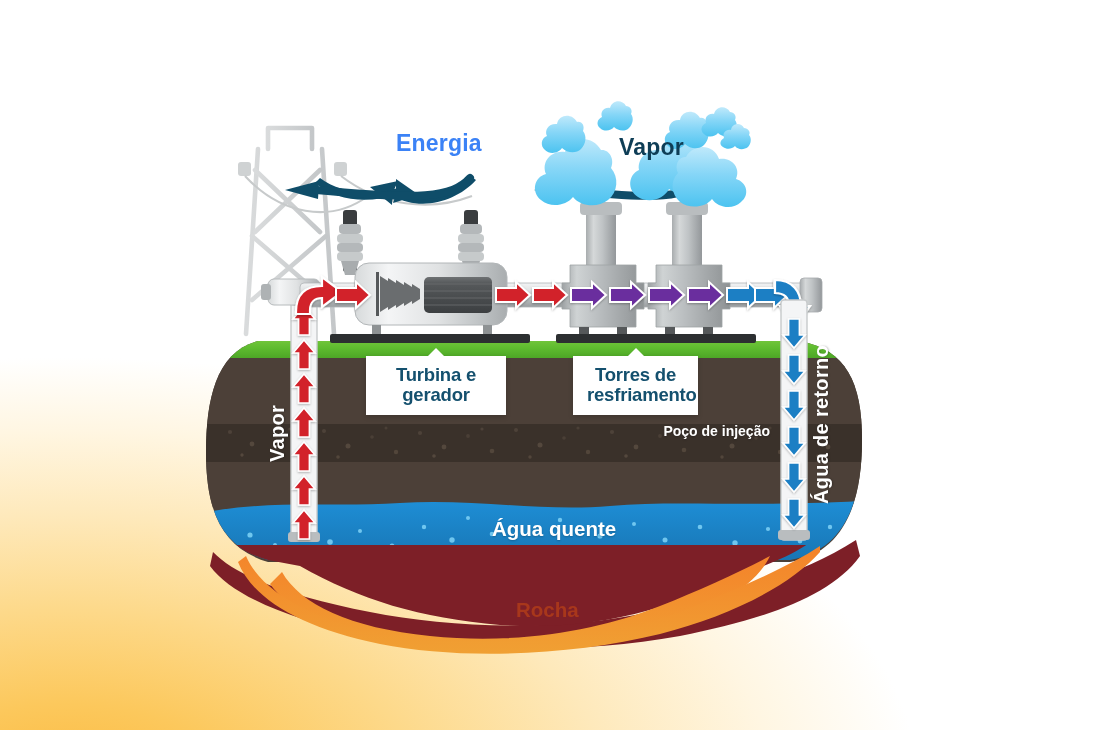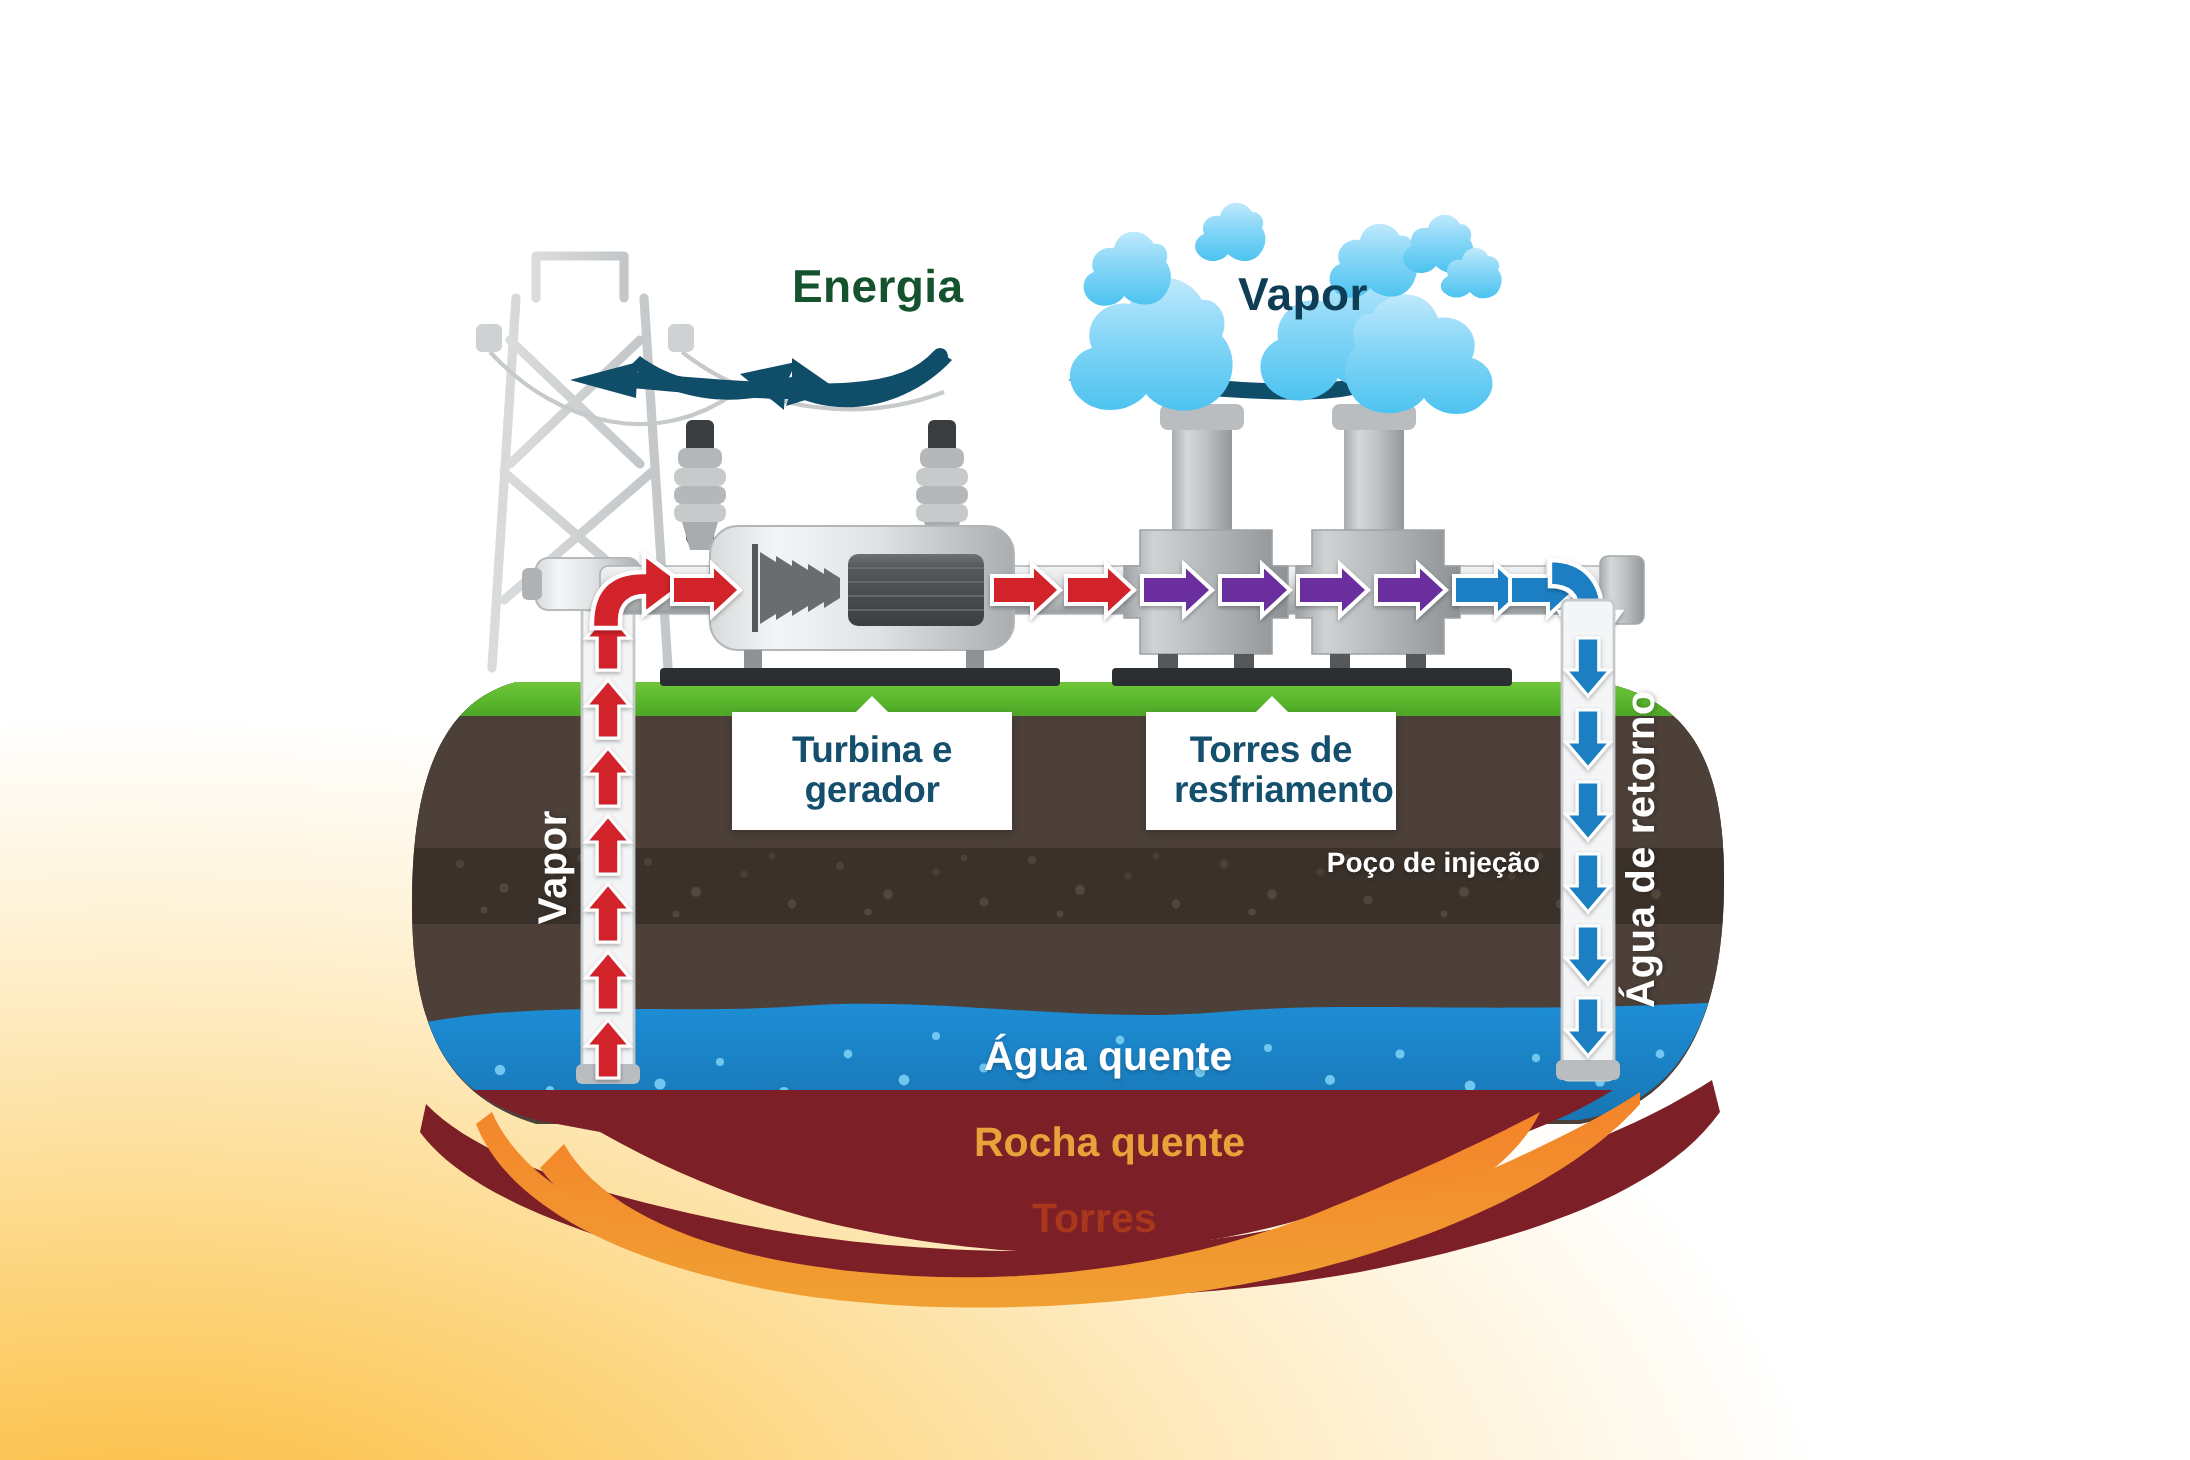--- a/index.html
+++ b/index.html
@@ -62,21 +62,21 @@
     white-space:nowrap;
     color:#ffffff;
     text-align:right;
     line-height:1.12;
     text-shadow:0 1px 2px rgba(0,0,0,.25);
   }
   #energia-label{
     position:absolute;
     font-weight:bold;
     font-size:23px;
-    color:#14532d;
+    color:#3b82f6;
     letter-spacing:0.2px;
   }
   #vapor-label{
     position:absolute;
     font-weight:bold;
     font-size:23px;
     color:#0e3d56;
     letter-spacing:0.2px;
   }
 </style>
@@ -500,17 +500,16 @@
   <div class="v-label" style="left:266px; top:405px;">Vapor</div>
 
   <div class="v-label" style="left:810px; top:345px;">Água de retorno</div>
 
   <div class="h-label" style="left:660px; top:424px; width:110px;">Poço
 de
 injeção</div>
 
   <div class="layer-label" style="left:492px; top:517px; color:#ffffff; text-shadow:0 1px 2px rgba(0,0,0,.22);">Água quente</div>
 
-  <div class="layer-label" style="left:487px; top:560px; color:#e7a33a;">Rocha quente</div>
-
-  <div class="layer-label" style="left:516px; top:598px; color:#a8371b;">Torres</div>
+
+  <div class="layer-label" style="left:516px; top:598px; color:#a8371b;">Rocha</div>
 
 </div>
 
 </body></html>

